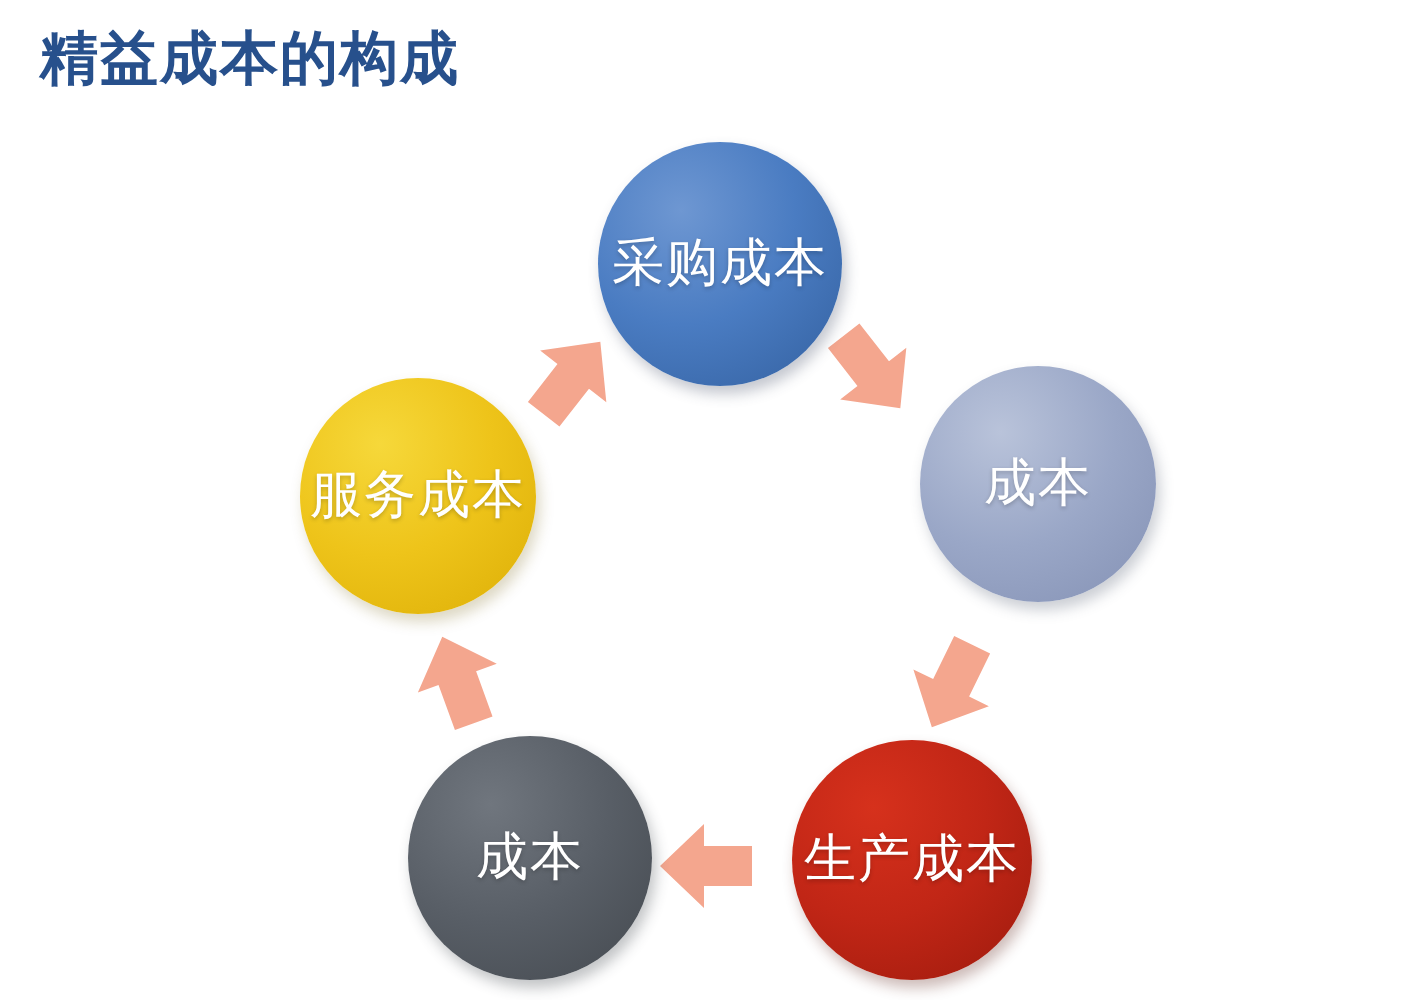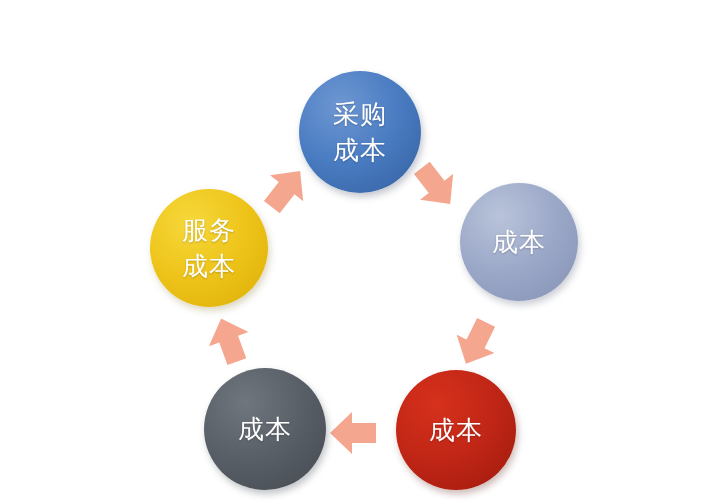--- a/index.html
+++ b/index.html
@@ -43,21 +43,21 @@
     left: 0;
     top: 55px;
     width: 709px;
     height: 445px;
   }
 
   .node {
     position: absolute;
     border-radius: 50%;
     display: flex;
-    flex-direction: column;
+    flex-direction: row;
     align-items: center;
     justify-content: center;
     box-sizing: border-box;
   }
 
   .node-label {
     color: #ffffff;
     font-size: 26px;
     line-height: 36px;
     text-align: center;
@@ -111,20 +111,21 @@
   #arrow-procurement-design  { left: 409px; top: 104px; transform: rotate(142deg); }
   #arrow-design-production   { left: 449px; top: 261px; transform: rotate(206deg); }
   #arrow-production-logistics{ left: 326px; top: 351px; transform: rotate(270deg); }
   #arrow-logistics-service   { left: 202px; top: 258px; transform: rotate(340deg); }
 </style>
 </head>
 <body>
 
 <div id="slide">
 
+  <div id="slide-title">精益成本的构成</div>
 
   <div id="cycle">
 
     <div class="arrow" id="arrow-service-procurement">
       <svg viewBox="0 0 54 54" aria-hidden="true">
         <polygon points="27,4 48,26 37,26 37,50 17,50 17,26 6,26" fill="#f4a68e"></polygon>
       </svg>
     </div>
 
     <div class="arrow" id="arrow-procurement-design">
@@ -154,20 +155,21 @@
     <div class="node" id="node-procurement">
       <div class="node-label">采购</div>
       <div class="node-label">成本</div>
     </div>
 
     <div class="node" id="node-design">
       <div class="node-label">成本</div>
     </div>
 
     <div class="node" id="node-production">
+      <div class="node-label">生产</div>
       <div class="node-label">成本</div>
     </div>
 
     <div class="node" id="node-logistics">
       <div class="node-label">成本</div>
     </div>
 
     <div class="node" id="node-service">
       <div class="node-label">服务</div>
       <div class="node-label">成本</div>

